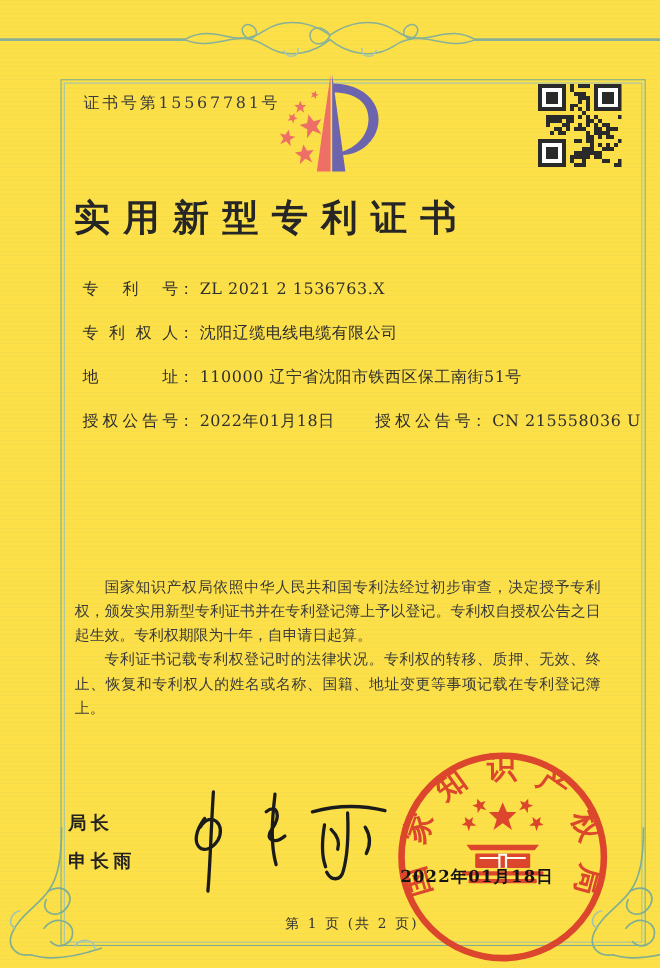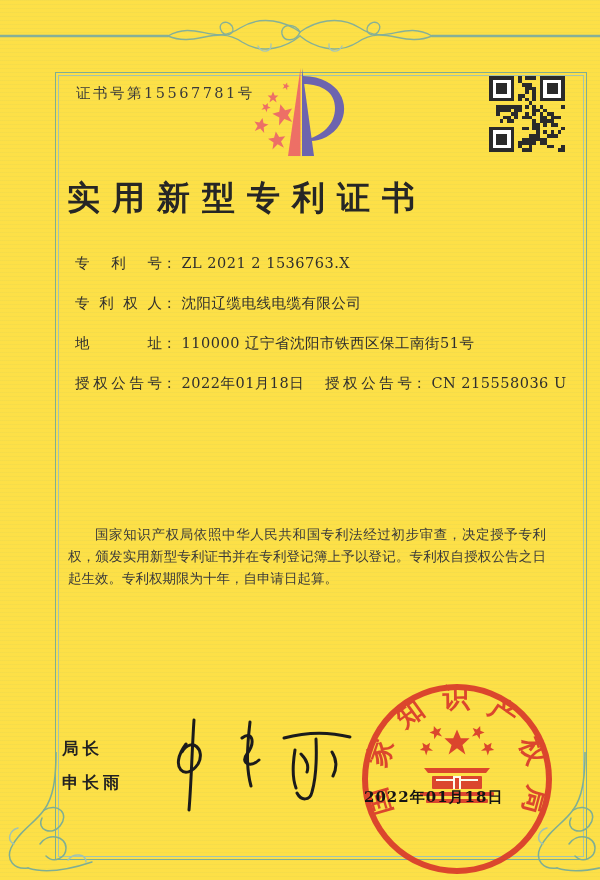--- a/index.html
+++ b/index.html
@@ -16,21 +16,21 @@
   .cert-no{position:absolute;left:76px;top:84px;font-size:14.5px;letter-spacing:2.5px;color:#3a3a3a;}
   .logo{position:absolute;left:243px;top:62px;width:128px;height:106px;}
   .qr{position:absolute;left:489px;top:76px;width:76px;height:76px;}
   .title{position:absolute;left:55px;top:176px;width:530px;
          font-size:33px;font-weight:700;letter-spacing:12px;text-indent:12px;color:#262626;}
   .fields{position:absolute;left:75px;top:254px;width:478px;font-size:14.5px;color:#2e2e2e;}
   .frow{line-height:19px;margin-bottom:21px;white-space:nowrap;}
   .flabel{display:inline-block;width:87px;text-align:justify;text-align-last:justify;vertical-align:top;}
   .fcolon{display:inline-block;}
   .fvalue{margin-left:5px;letter-spacing:0.5px;}
-  .fgroup2{margin-left:16px;}
+  .fgroup2{margin-left:32px;}
   .body-text{position:absolute;left:68px;top:523px;width:478px;font-size:13.5px;line-height:22px;
          color:#3a3a3a;text-align:justify;}
   .body-text p{margin:0;text-indent:2em;}
   .signer{position:absolute;left:62px;top:738px;font-family:"DejaVu Sans","Liberation Sans",sans-serif;
          font-weight:700;font-size:16.5px;letter-spacing:4px;color:#222;}
   .signer div{margin-bottom:12px;}
   .signature{position:absolute;left:146px;top:710px;}
   .seal{position:absolute;left:354px;top:676px;width:206px;height:206px;opacity:0.92;}
   .seal-date{position:absolute;left:364px;top:788px;font-size:15px;font-weight:600;
          letter-spacing:1px;color:#141414;}
@@ -243,20 +243,21 @@
         <span class="flabel">授权公告号</span><span class="fcolon">：</span><span class="fvalue">2022年01月18日</span>
       </span>
       <span class="fgroup2">
         <span class="flabel">授权公告号</span><span class="fcolon">：</span><span class="fvalue">CN 215558036 U</span>
       </span>
     </div>
   </div>
 
   <div class="body-text">
     <p>国家知识产权局依照中华人民共和国专利法经过初步审查，决定授予专利权，颁发实用新型专利证书并在专利登记簿上予以登记。专利权自授权公告之日起生效。专利权期限为十年，自申请日起算。</p>
+    <p>专利证书记载专利权登记时的法律状况。专利权的转移、质押、无效、终止、恢复和专利权人的姓名或名称、国籍、地址变更等事项记载在专利登记簿上。</p>
   </div>
 
   <div class="signer">
     <div>局长</div>
     <div>申长雨</div>
   </div>
 
   <svg class="signature" width="210" height="105" viewBox="0 0 210 105">
     <g stroke="#1b1b1b" stroke-width="3" fill="none" stroke-linecap="round" stroke-linejoin="round">
       <path d="M 40,34 C 22,58 40,72 52,54 C 60,40 46,26 36,42"></path>
@@ -291,14 +292,15 @@
       <path d="M 82,103 h 42 v 2 h -42 z" fill="#fdfefb"></path>
       <rect x="66" y="116" width="74" height="4" rx="1"></rect>
       <rect x="72" y="123" width="62" height="4" rx="1"></rect>
       <rect x="99" y="100" width="8" height="13" fill="#fdfefb"></rect>
       <rect x="101" y="102" width="4" height="11"></rect>
     </g>
   </svg>
 
   <div class="seal-date">2022年01月18日</div>
 
+  <div class="footer">第 1 页 (共 2 页)</div>
 
 </div>
 
 </body></html>

